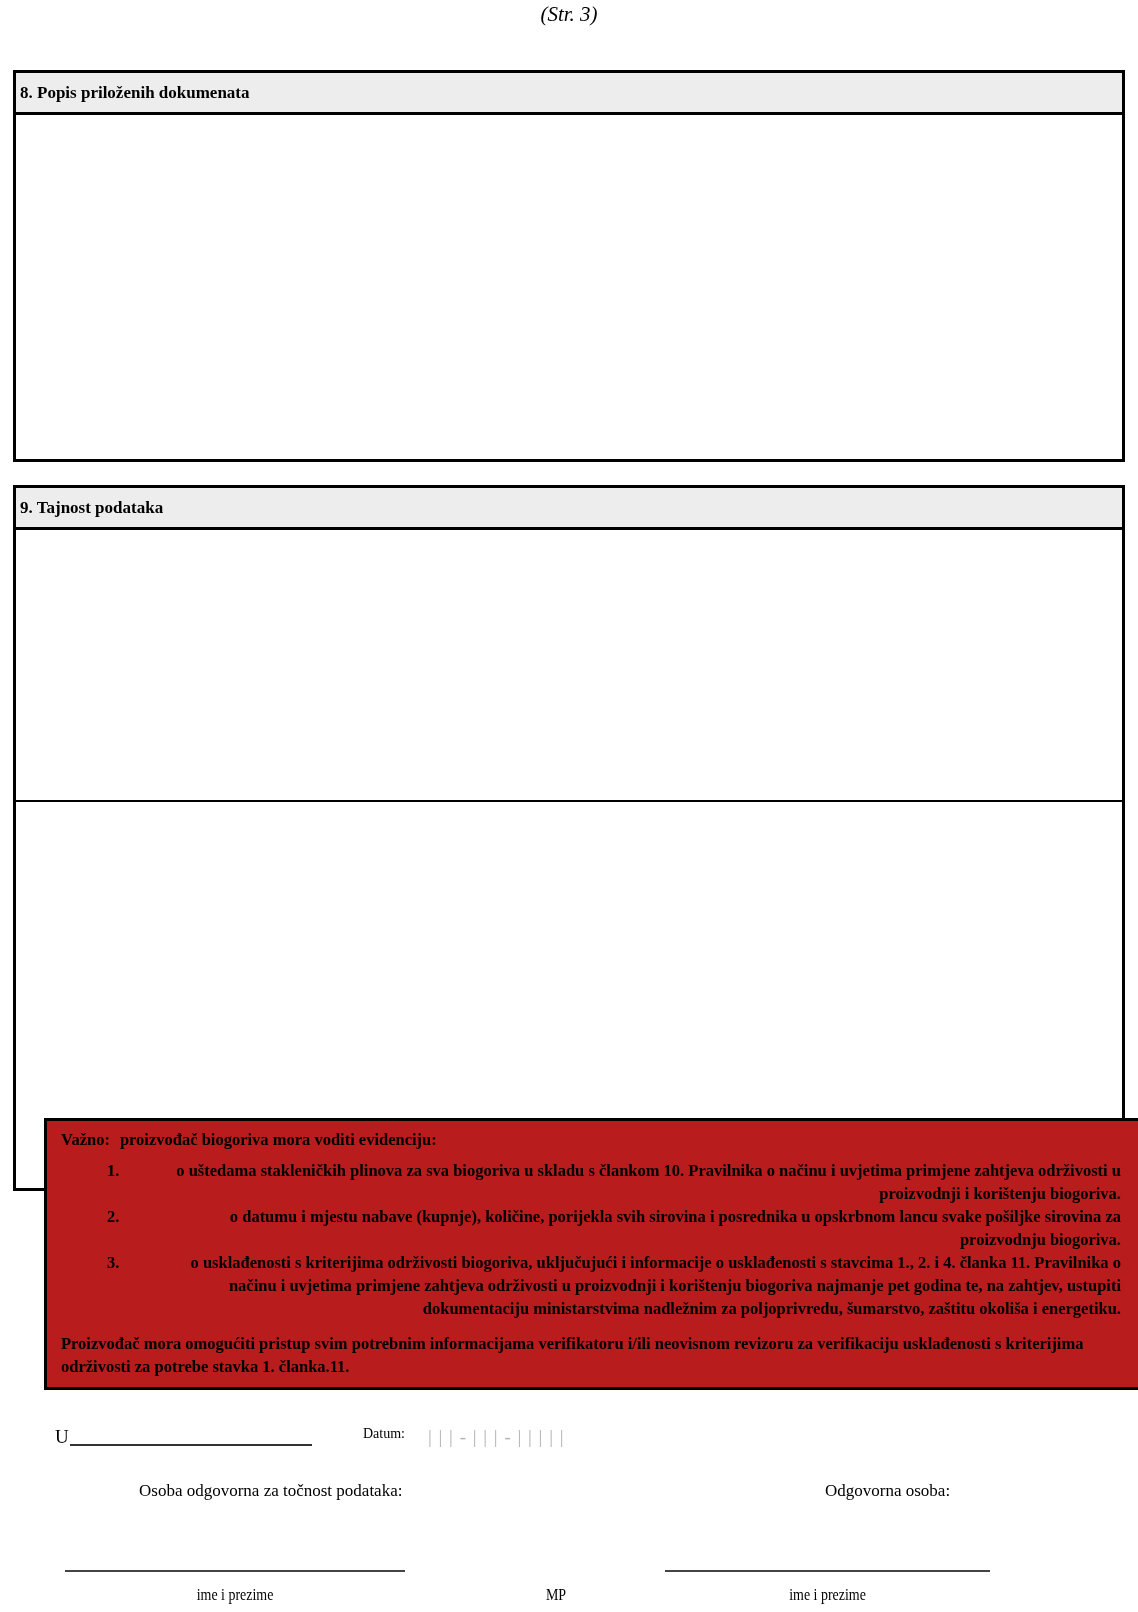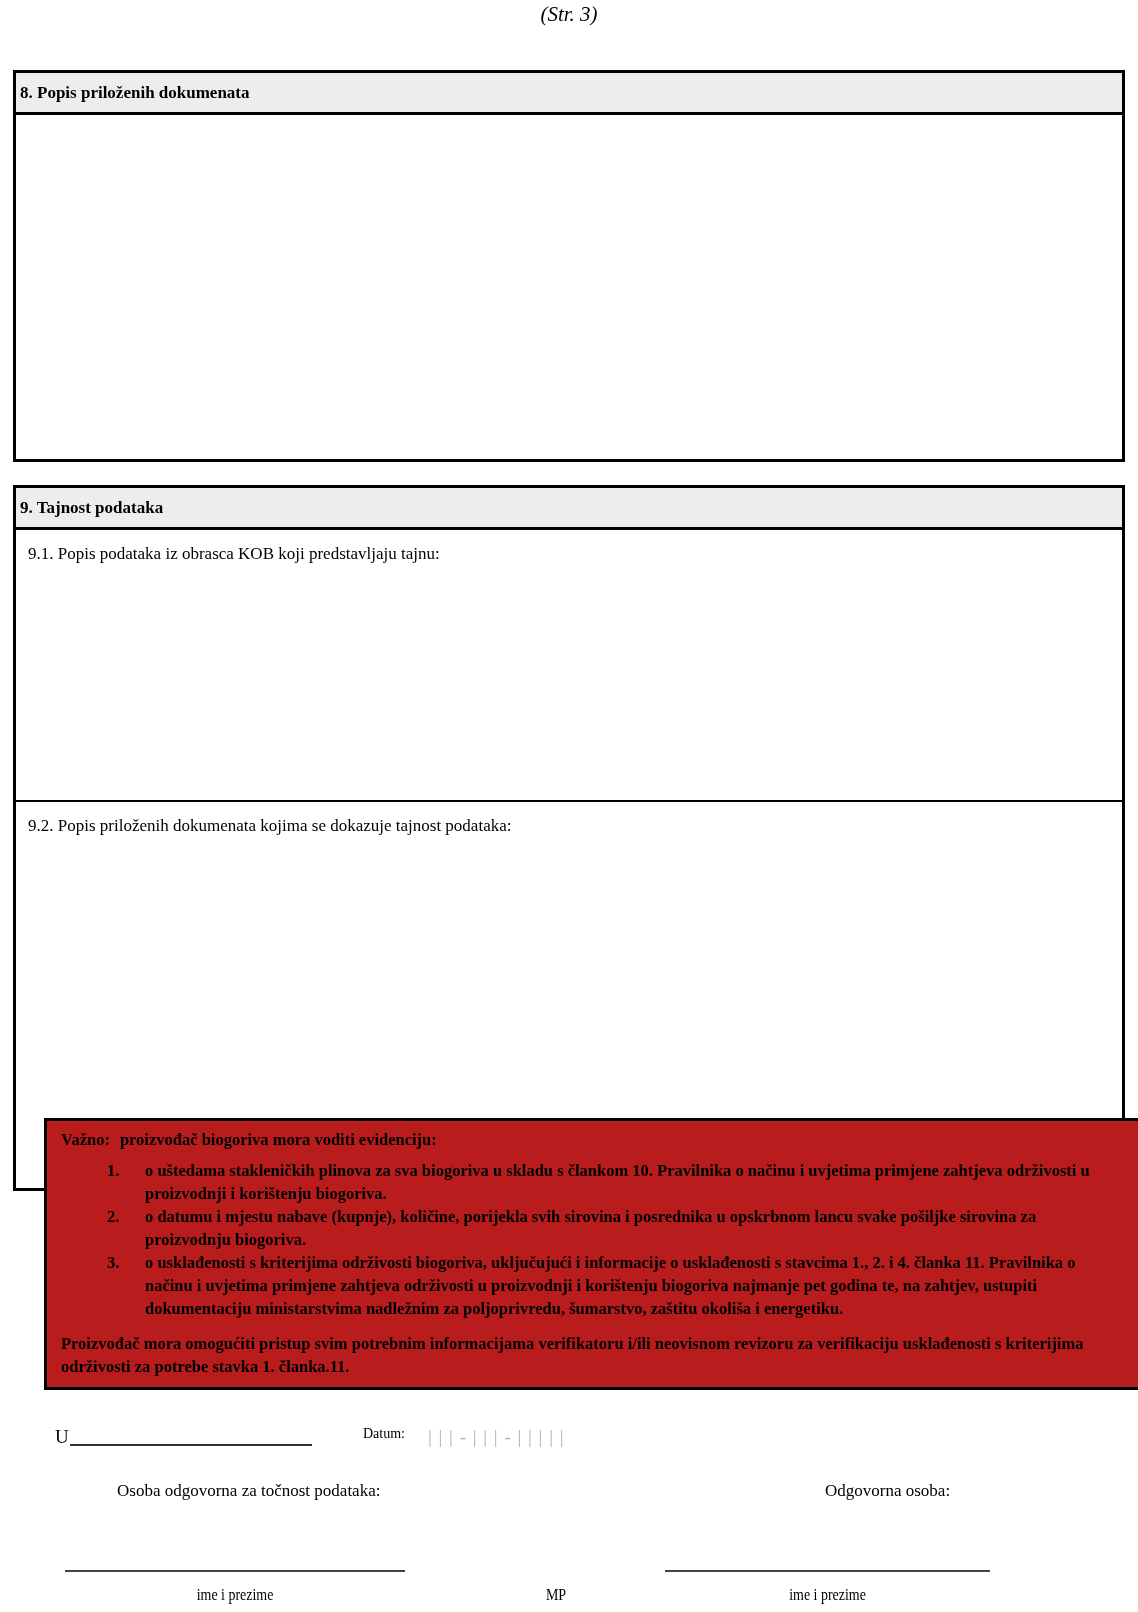--- a/index.html
+++ b/index.html
@@ -54,38 +54,38 @@
     border: 3px solid #000;
     padding: 7px 14px 9px 14px;
     font-size: 16.5px; line-height: 23px;
     font-weight: bold;
     margin-left: 31px;
   }
   .imp-heading .imp-label { margin-right: 10px; }
   .imp-list { list-style: none; margin: 8px 0 0 0; }
   .imp-item { display: flex; padding-left: 46px; }
   .imp-num { width: 38px; flex: 0 0 38px; }
-  .imp-text { flex: 1; padding-right: 18px; }
+  .imp-text { flex: 1; padding-right: 18px; text-align: right; }
   .imp-footer { margin-top: 12px; }
 
   
   .u-label { position: absolute; left: 55px; top: 1426px; font-size: 19px; }
   .u-line {
     position: absolute; left: 70px; top: 1426px;
     width: 242px; height: 20px;
     border-bottom: 2px solid #333;
   }
   .datum-label { position: absolute; left: 363px; top: 1426px; font-size: 14px; }
   .date-boxes {
     position: absolute; left: 428px; top: 1426px;
     font-size: 19px; color: #b3b3b3; letter-spacing: 1px;
     white-space: pre;
   }
 
-  .role-left  { position: absolute; left: 117px; top: 1481px; font-size: 17px; }
+  .role-left  { position: absolute; left: 139px; top: 1481px; font-size: 17px; }
   .role-right { position: absolute; left: 789px; top: 1481px; font-size: 17px; margin-left: 36px; }
 
   .sig-line {
     position: absolute; top: 1570px; height: 0;
     border-top: 2px solid #444;
   }
   .sig-line-left  { left: 65px;  width: 340px; }
   .sig-line-right { left: 665px; width: 325px; }
 
   .sig-caption {
@@ -115,25 +115,20 @@
     <div class="box-body s8-body">
       <div class="fill-area"></div>
     </div>
   </section>
 
   <section class="box section9">
     <div class="box-header">
       <span>9. Tajnost podataka</span>
     </div>
     <div class="box-body s91">
-      <div class="row-label">9.1. Popis podataka iz obrasca KOB koji predstavljaju tajnu:</div>
-      <div class="fill-area"></div>
-    </div>
-    <div class="box-body s92">
-      <div class="row-label">9.2. Popis priloženih dokumenata kojima se dokazuje tajnost podataka:</div>
       <div class="fill-area"></div>
     </div>
   </section>
 
   <section class="box important">
     <p class="imp-heading">
       <span class="imp-label">Važno:</span><span>proizvođač biogoriva mora voditi evidenciju:</span>
     </p>
     <ol class="imp-list">
       <li class="imp-item">

